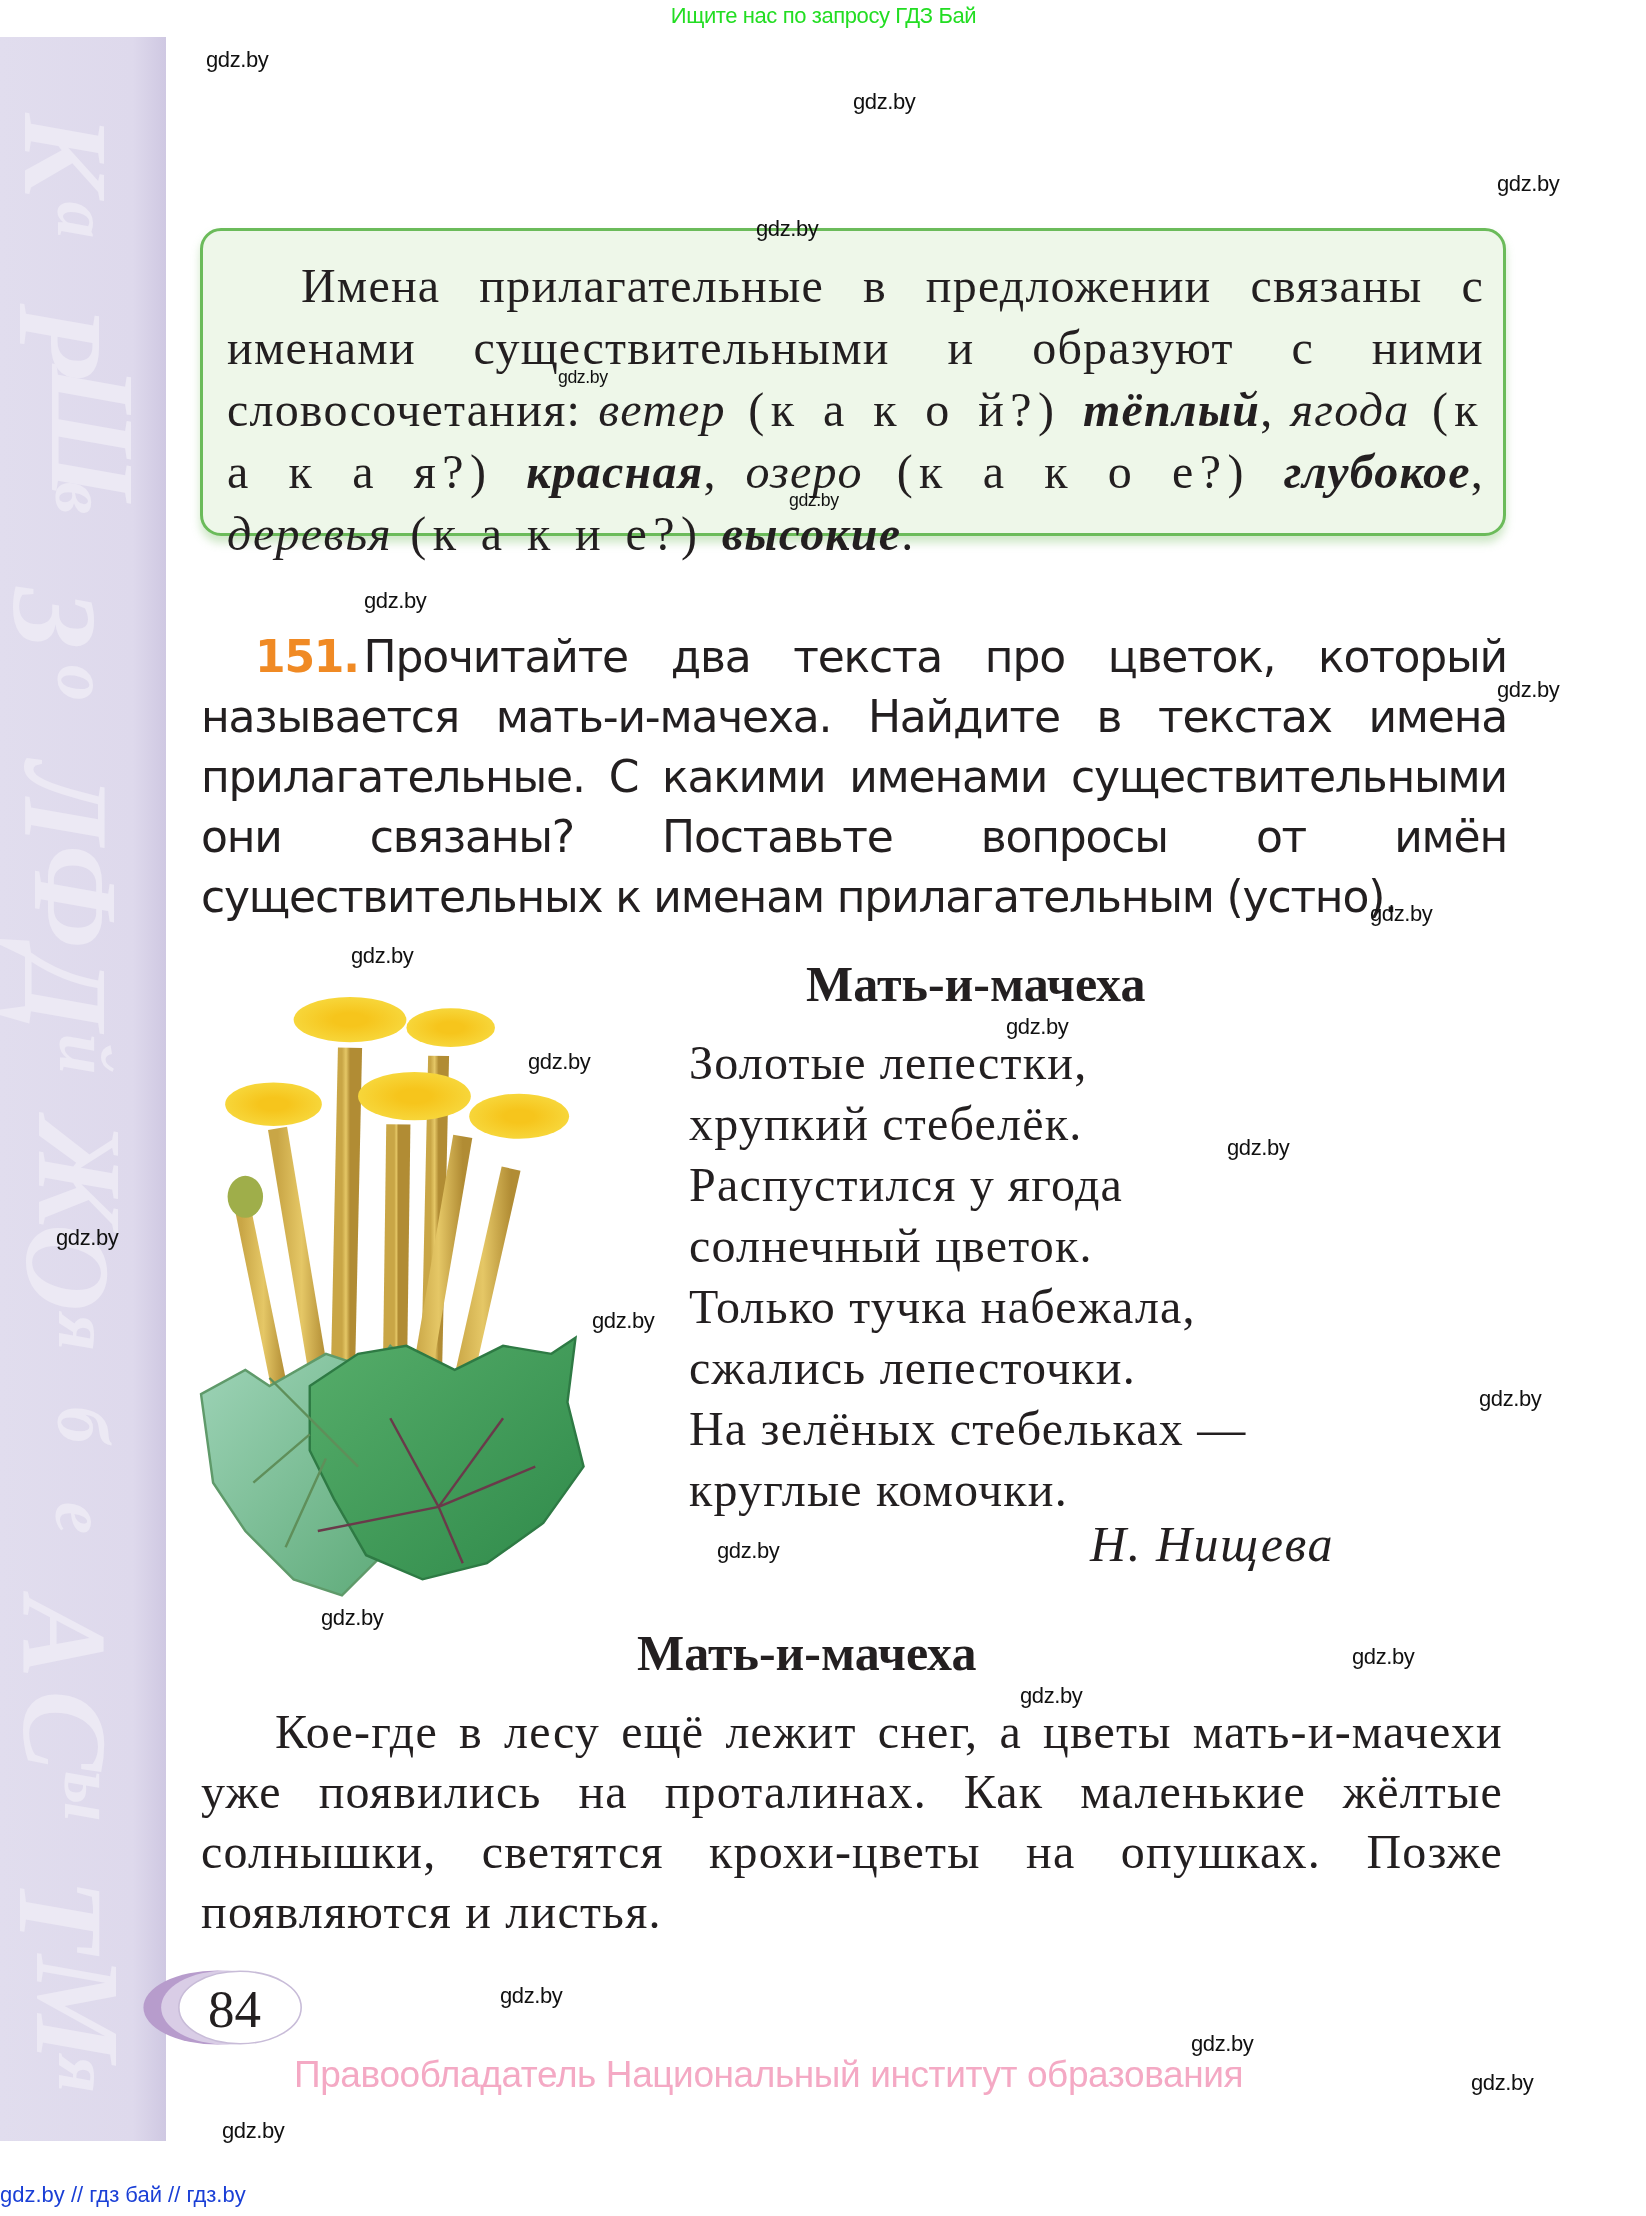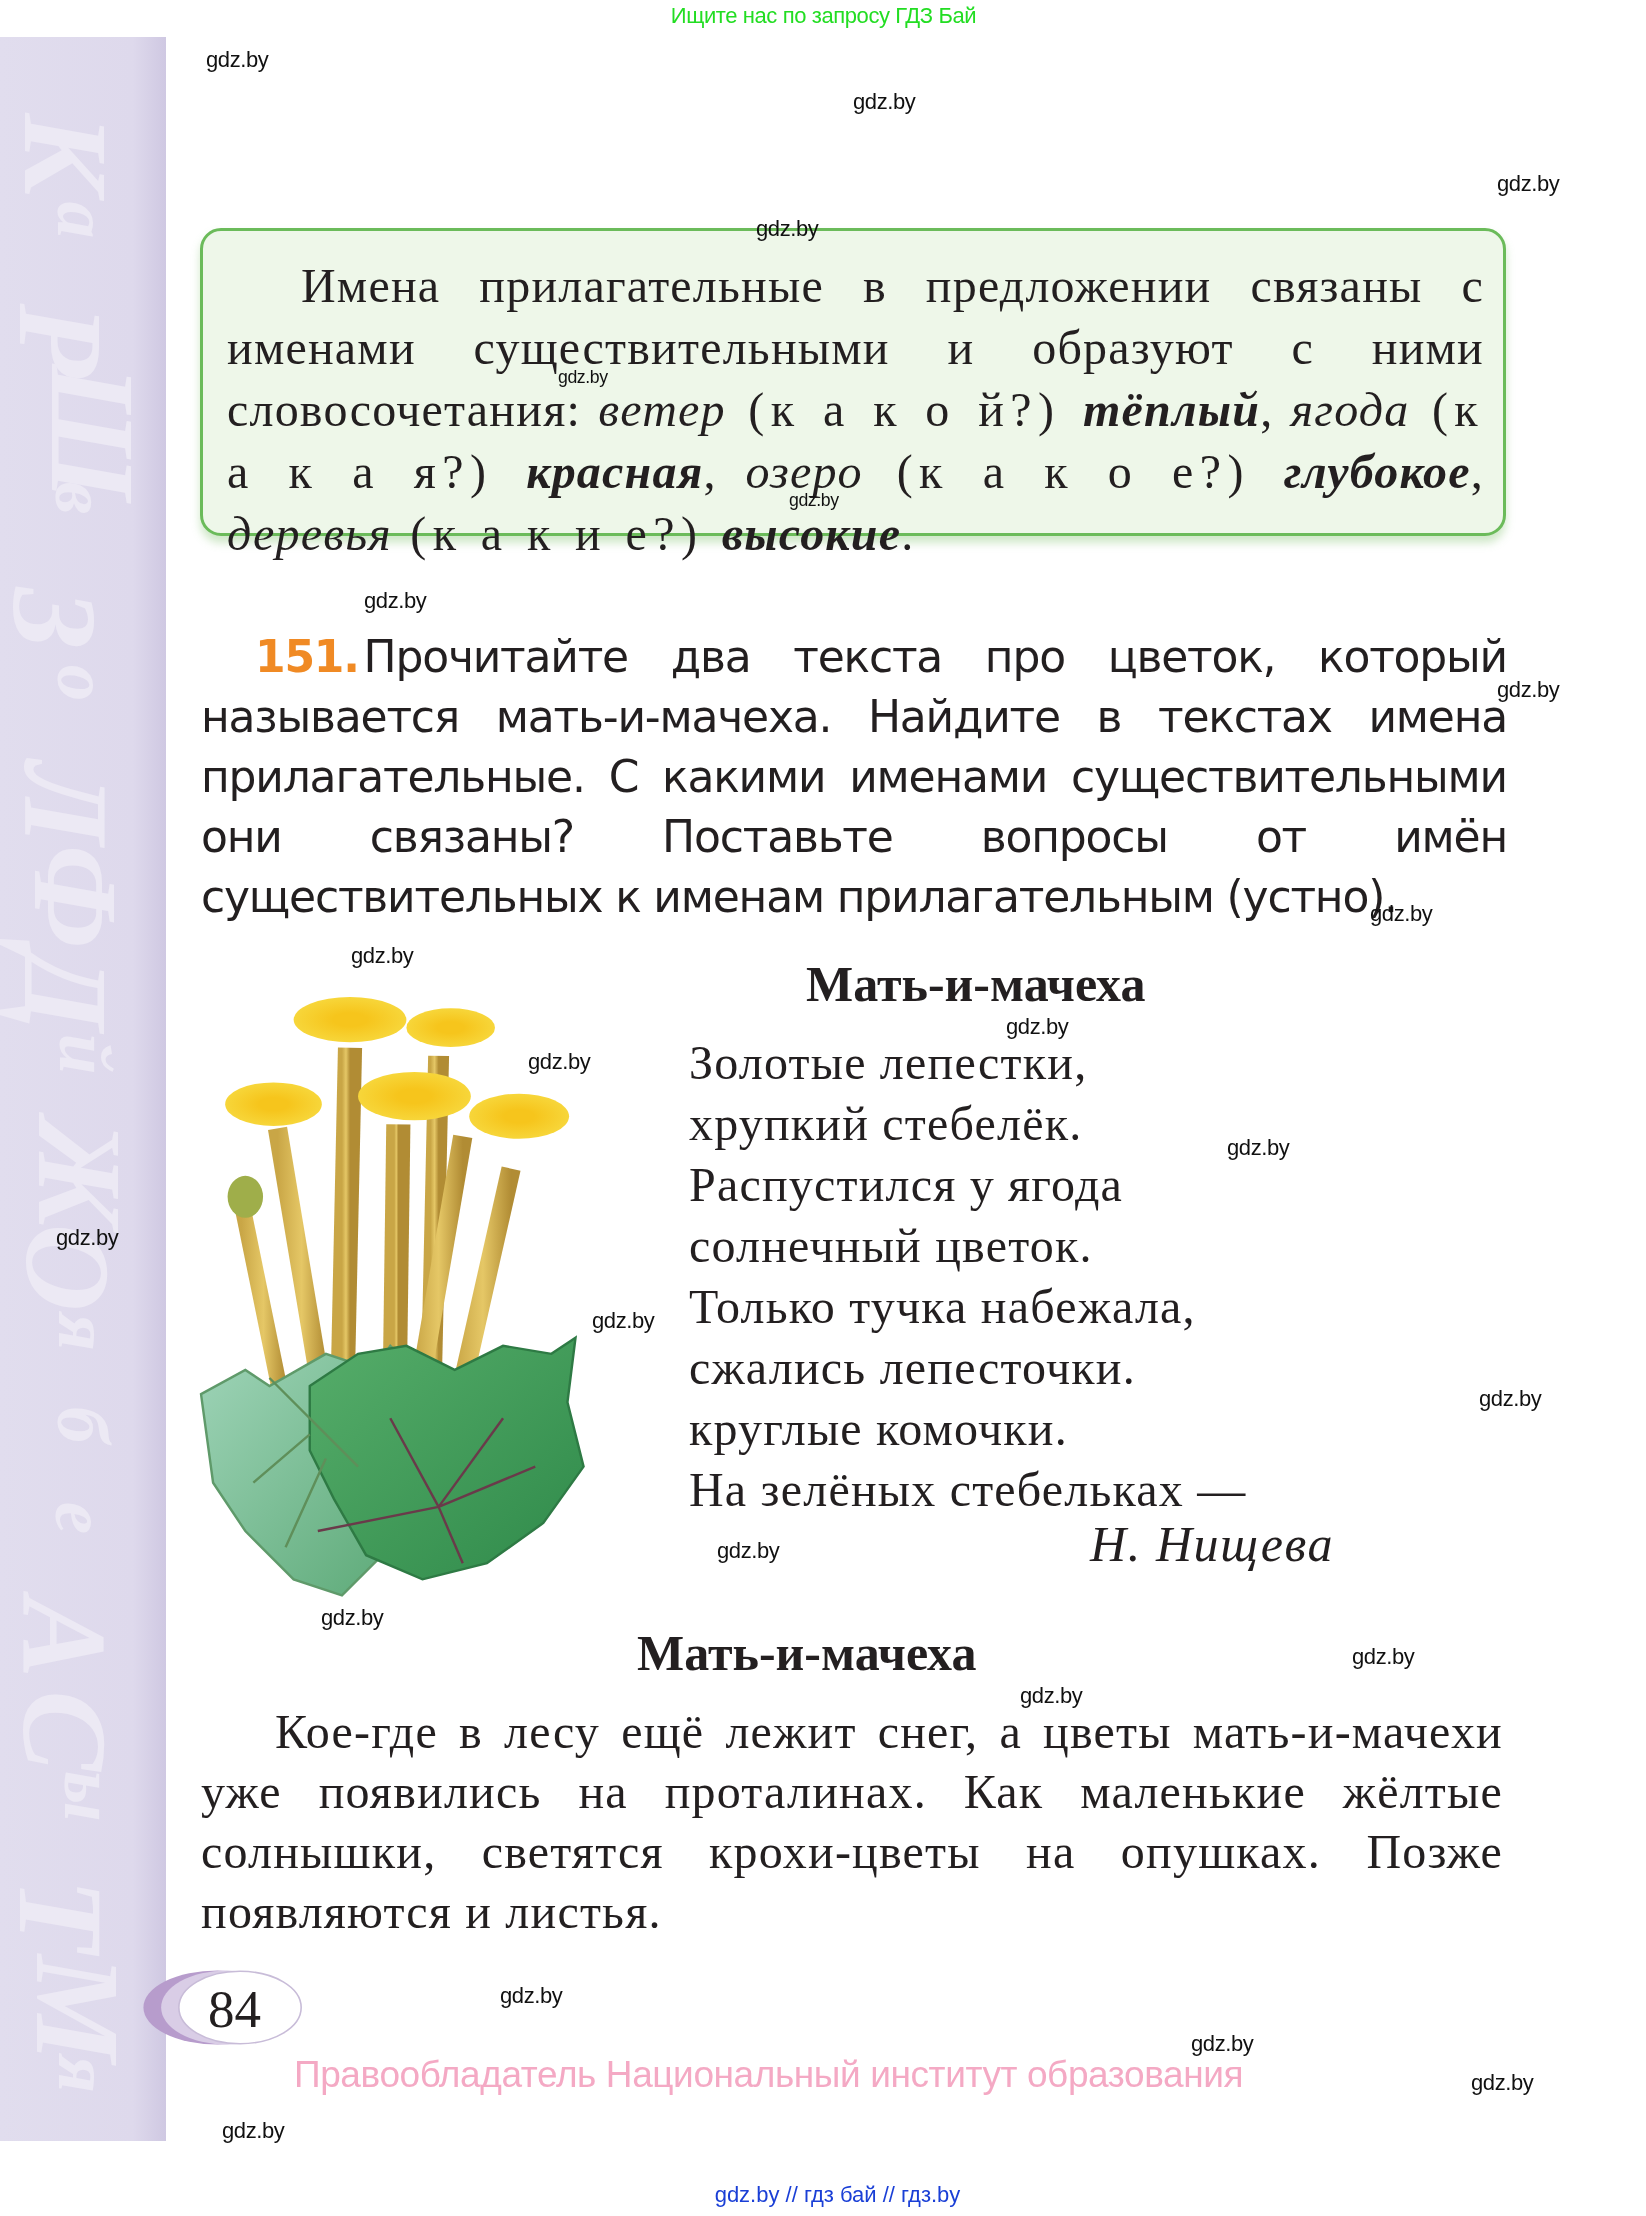--- a/index.html
+++ b/index.html
@@ -43,22 +43,22 @@
   .prose { position: absolute; left: 201px; top: 1702px; width: 1302px; font-size: 48px; line-height: 60px;
     text-align: justify; letter-spacing: 1.2px; }
   .prose .indent { display: inline-block; width: 74px; }
 
   .page-badge { position: absolute; left: 137px; top: 1967px; width: 169px; height: 81px; }
   .page-num { position: absolute; left: 208px; top: 1979px; font-size: 53px; color: #231f20; }
 
   .copyright { position: absolute; left: 294px; top: 2054px; font-family: "Liberation Sans", sans-serif;
     font-size: 37px; color: #f4a9c4; letter-spacing: -0.4px; }
 
-  .bottom-links { position: absolute; top: 2182px; left: 0; width: 1647px; text-align: center;
-    font-family: "Liberation Sans", sans-serif; font-size: 22px; color: #1a3fd6; padding-left: 28px; }
+  .bottom-links { position: absolute; top: 2182px; left: 0; width: 1647px; text-align: left;
+    font-family: "Liberation Sans", sans-serif; font-size: 22px; color: #1a3fd6; }
 </style>
 </head>
 <body>
 
 <div class="top-banner">Ищите нас по запросу ГДЗ Бай</div>
 
 <div class="sidebar" id="sidebar">
     <span class="sidebar-letter" style="font-size: 121px; left: 24px; top: 48px;">К</span>
     <span class="sidebar-letter" style="font-size: 73px; left: 64px; top: 141px;">а</span>
     <span class="sidebar-letter" style="font-size: 121px; left: 24px; top: 234px;">Р</span>
@@ -137,22 +137,22 @@
 </div>
 
 <div class="poem-title">Мать-и-мачеха</div>
 <div class="poem">
   <span class="poem-line">Золотые лепестки,</span>
   <span class="poem-line">хрупкий стебелёк.</span>
   <span class="poem-line">Распустился у ягода</span>
   <span class="poem-line">солнечный цветок.</span>
   <span class="poem-line">Только тучка набежала,</span>
   <span class="poem-line">сжались лепесточки.</span>
+  <span class="poem-line">На зелёных стебельках —</span>
   <span class="poem-line">круглые комочки.</span>
-  <span class="poem-line">На зелёных стебельках —</span>
 </div>
 <div class="poem-author">Н. Нищева</div>
 
 <div class="prose-title">Мать-и-мачеха</div>
 <div class="prose"><span class="indent"></span><span>Кое-где в лесу ещё лежит снег, а цветы мать-и-мачехи уже появились на проталинах. Как маленькие жёлтые солнышки, светятся крохи-цветы на опушках. Позже появляются и листья.</span></div>
 
 <svg class="page-badge" viewBox="0 0 210 100">
   <ellipse cx="100" cy="50" rx="92" ry="46" fill="#b79ccc"></ellipse>
   <ellipse cx="112" cy="50" rx="82" ry="46" fill="#d9cde6"></ellipse>
   <ellipse cx="128" cy="50" rx="76" ry="45" fill="#ffffff" stroke="#c8bcd8" stroke-width="2"></ellipse>

